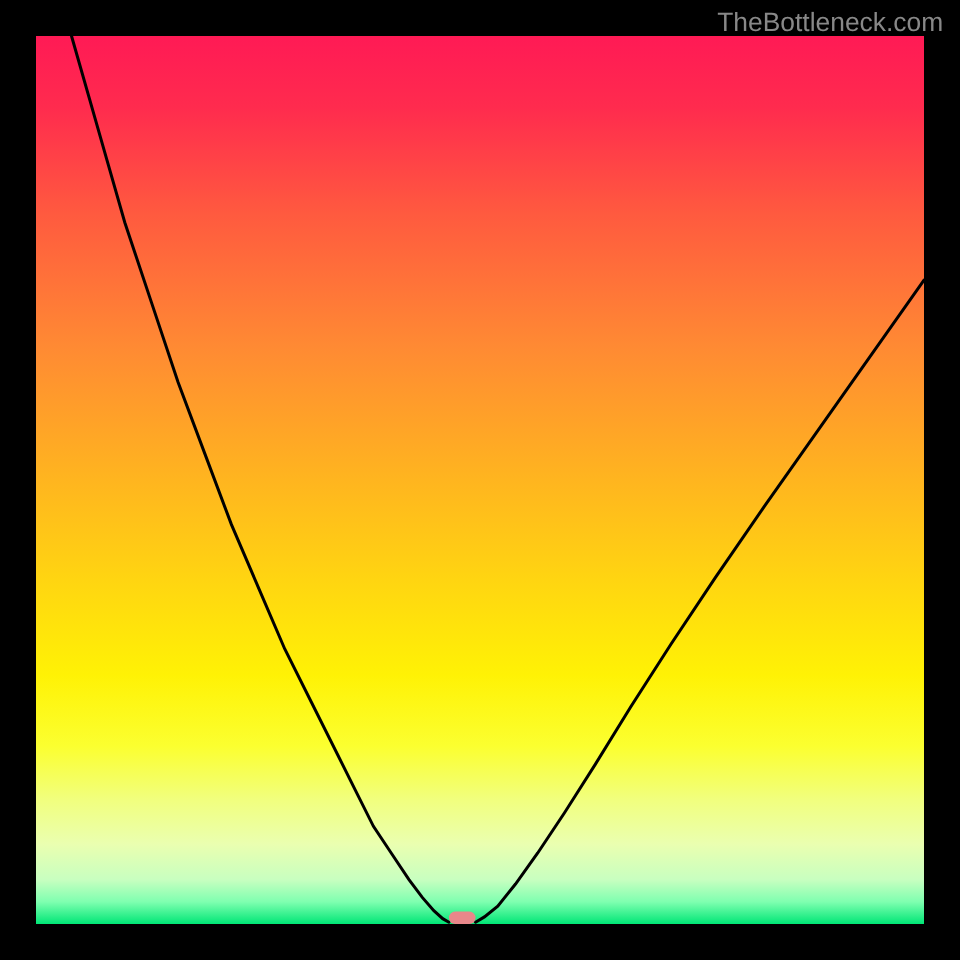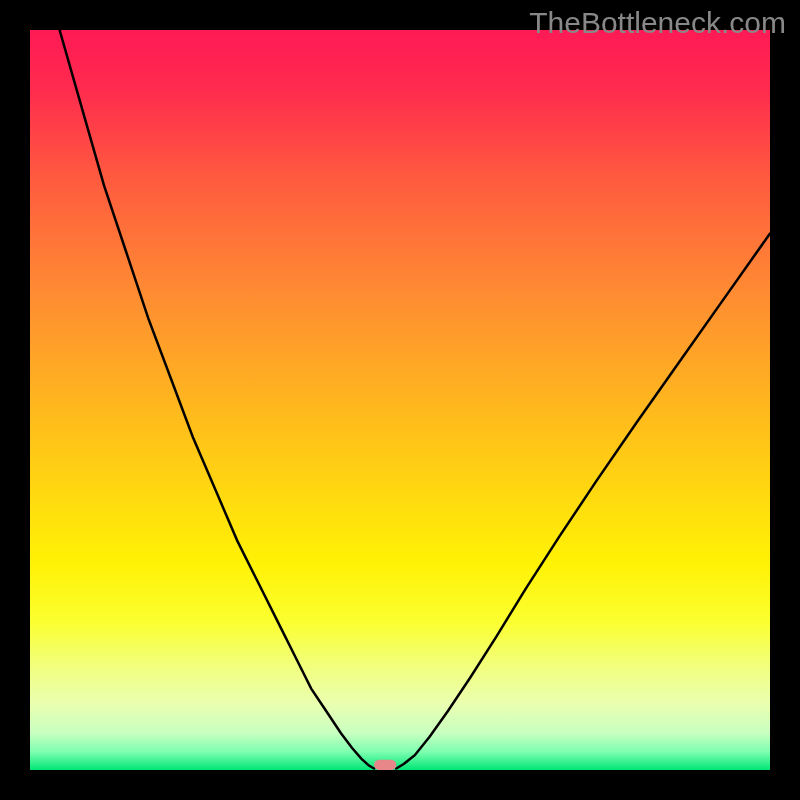--- a/index.html
+++ b/index.html
@@ -13,21 +13,21 @@
   .chart-container {
     position: relative;
     width: 800px;
     height: 800px;
   }
   .watermark {
     position: absolute;
     top: 6px;
     right: 14px;
     color: #888;
-    font-size: 30px;
+    font-size: 22px;
     font-weight: 500;
     z-index: 10;
   }
   svg {
     display: block;
   }
 </style>
 </head>
 <body>
 

